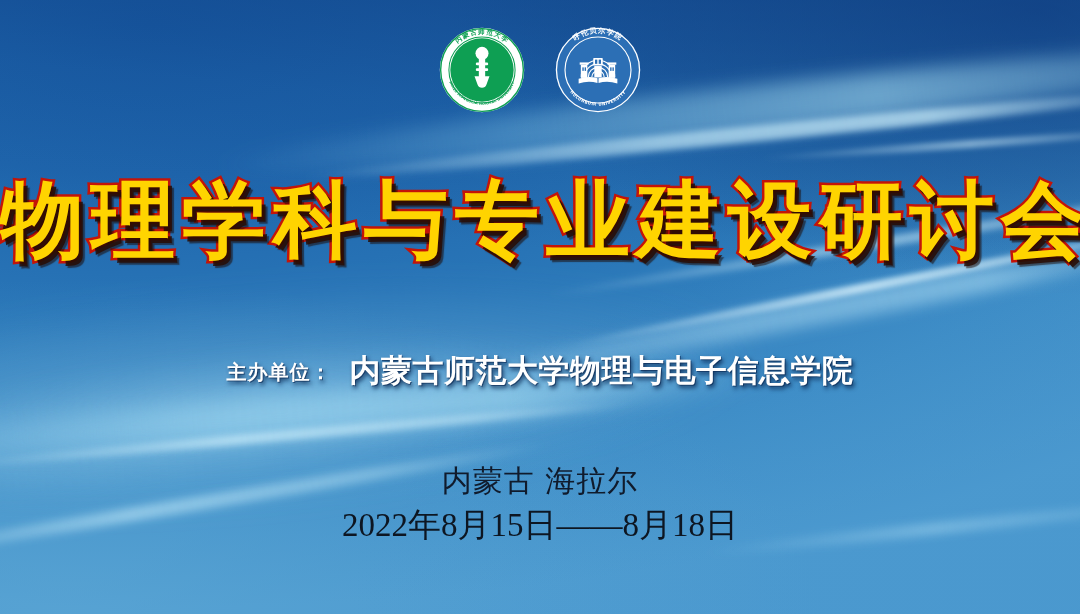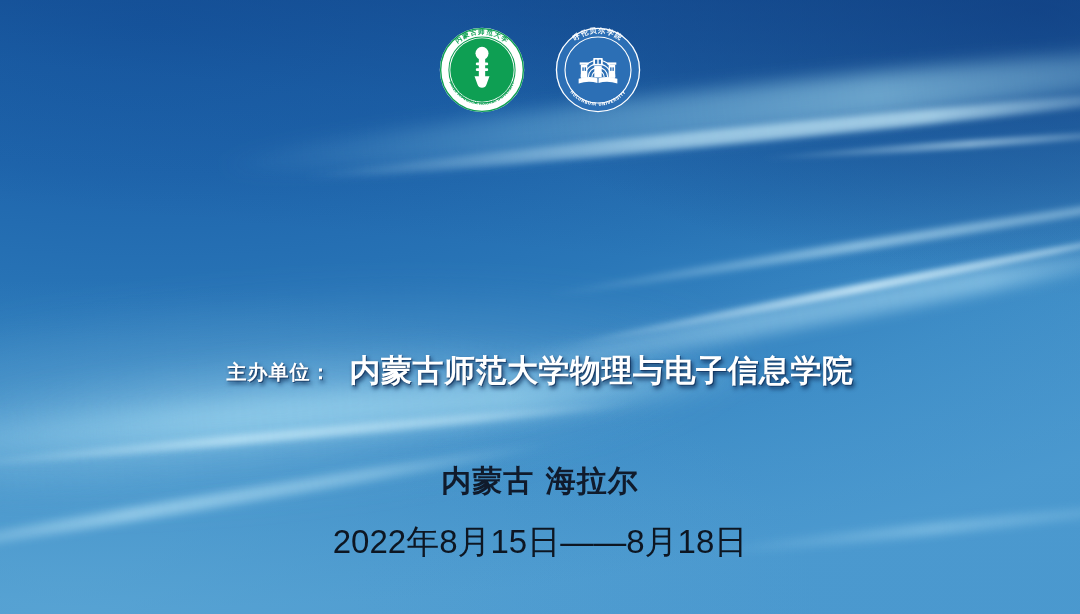--- a/index.html
+++ b/index.html
@@ -236,29 +236,29 @@
   .venue-wrap {
     position: absolute;
     left: 0;
     right: 0;
     top: 462px;
     text-align: center;
   }
   .venue {
     font-family: "DejaVu Sans", "Liberation Sans", sans-serif;
     font-size: 30px;
-    font-weight: 700;
+    font-weight: 400;
     color: #101b2c;
     letter-spacing: 1px;
     white-space: nowrap;
     line-height: 1.25;
   }
   .dates {
-    margin-top: 22px;
-    font-family: Liberation Sans, sans-serif;
+    margin-top: 6px;
+    font-family: Liberation Serif, serif;
     font-size: 33px;
     font-weight: 400;
     color: #0d1622;
     letter-spacing: 0px;
     white-space: nowrap;
     line-height: 1.2;
   }
 </style>
 </head>
 <body>
@@ -357,20 +357,23 @@
           <textPath href="#hlbe-arc-top" startOffset="50%" text-anchor="middle">呼伦贝尔学院</textPath>
         </text>
         <text font-family="'DejaVu Sans', sans-serif" font-size="4.6" fill="#ffffff" font-weight="700" letter-spacing="0.5">
           <textPath href="#hlbe-arc-bot" startOffset="50%" text-anchor="middle">HULUNBUIR UNIVERSITY</textPath>
         </text>
       </svg>
     </div>
 
   </div>
 
+  <div class="title-wrap">
+    <span class="main-title">物理学科与专业建设研讨会</span>
+  </div>
 
   <div class="organizer">
     <div class="org-label">主办单位：</div>
     <div class="org-lines">
       <div class="org-line">内蒙古师范大学物理与电子信息学院</div>
     </div>
   </div>
 
   <div class="venue-wrap">
     <div class="venue">内蒙古 海拉尔</div>

